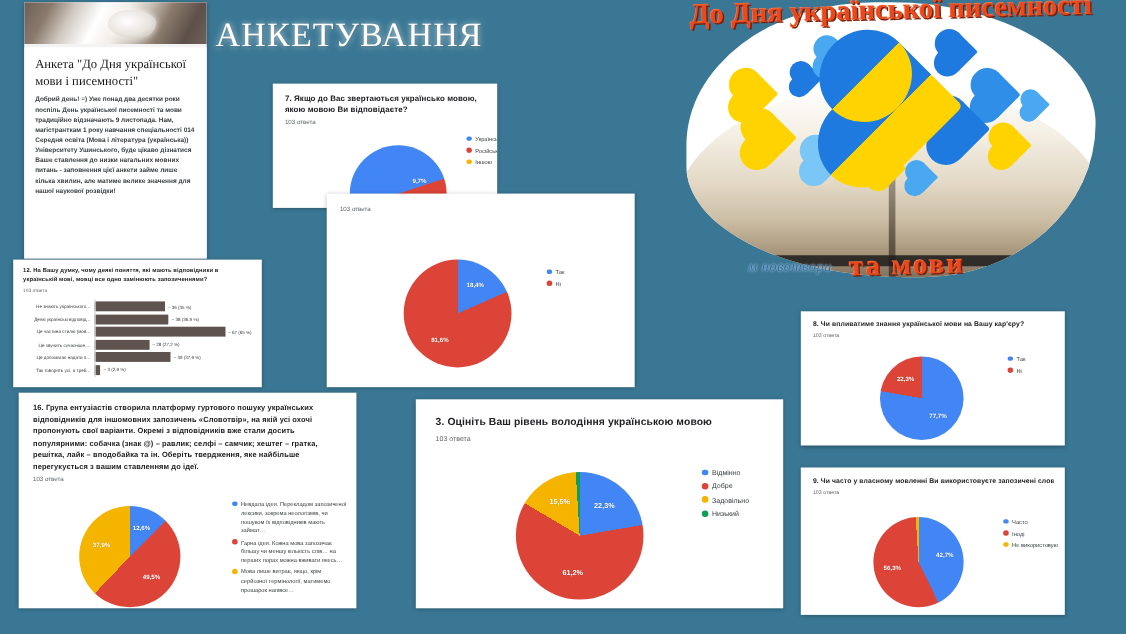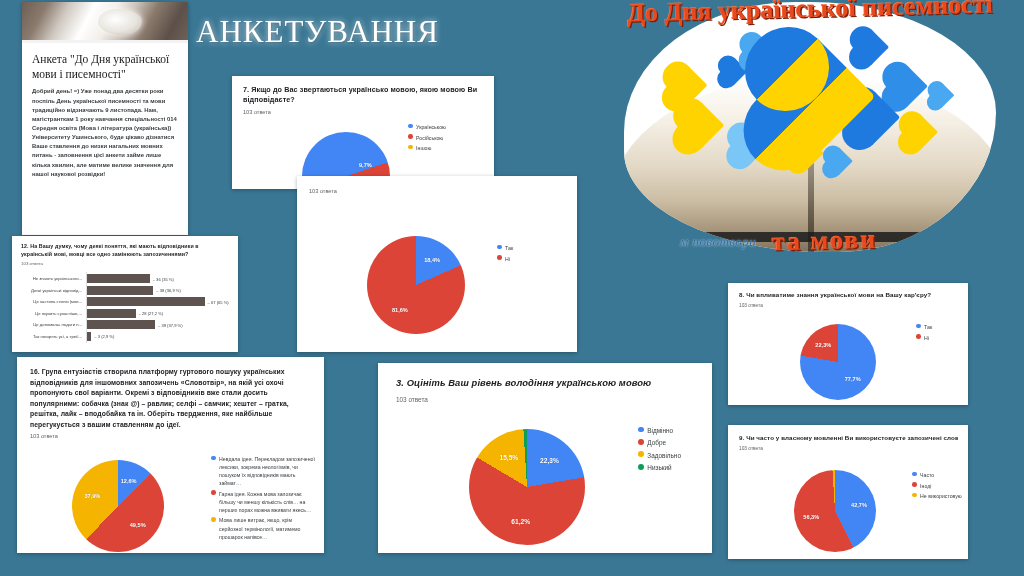--- a/index.html
+++ b/index.html
@@ -119,21 +119,21 @@
   }
   .legend{font-size:5.2px;color:#3c4043;line-height:1.55;}
   .legend .row{display:flex;align-items:flex-start;margin-bottom:2.5px;}
   .legend .dot{
     width:4.6px;height:4.6px;border-radius:50%;flex:0 0 4.6px;
     margin:.6px 3.5px 0 0;
   }
   .legend .row span{display:block;}
 
   
-  #card-q7{left:232px;top:76px;width:262px;height:113px;}
+  #card-q7{left:248px;top:76px;width:204px;height:113px;}
   #card-q7 .pad{padding:9px 11px 0 11px;}
   #q7-pie{position:absolute;left:70px;top:56px;width:88px;height:88px;}
   #card-q7 .legend{position:absolute;left:176px;top:47px;}
 
   
   #card-q13{left:297px;top:176px;width:280px;height:176px;}
   #card-q13 .pad{padding:9px 12px 0 12px;}
   #q13-pie{position:absolute;left:70px;top:60px;width:98px;height:98px;}
   #card-q13 .legend{position:absolute;left:200px;top:68px;}
 
@@ -159,21 +159,21 @@
 
   
   #card-q16{left:17px;top:357px;width:307px;height:196px;}
   #card-q16 .pad{padding:10px 12px 0 13px;}
   #q16-pie{position:absolute;left:55px;top:103px;width:92px;height:92px;}
   #card-q16 .legend{position:absolute;left:194px;top:98px;width:105px;}
 
   
   #card-q3{left:378px;top:363px;width:334px;height:190px;}
   #card-q3 .pad{padding:13px 16px 0 18px;}
-  #card-q3 .q-title{font-size:9.4px;font-weight:600;font-style:italic;}
+  #card-q3 .q-title{font-size:9.4px;font-weight:600;}
   #card-q3 .q-sub{font-size:6.4px;margin-top:6px;}
   #q3-pie{position:absolute;left:91px;top:66px;width:116px;height:116px;}
   #card-q3 .pie-label{font-size:6.6px;}
   #card-q3 .legend{position:absolute;left:260px;top:63px;font-size:6.4px;}
   #card-q3 .legend .dot{width:5.8px;height:5.8px;flex:0 0 5.8px;}
 
   
   #card-q8{left:728px;top:283px;width:240px;height:122px;}
   #card-q8 .pad{padding:8px 10px 0 11px;}
   #q8-pie{position:absolute;left:72px;top:41px;width:76px;height:76px;}

